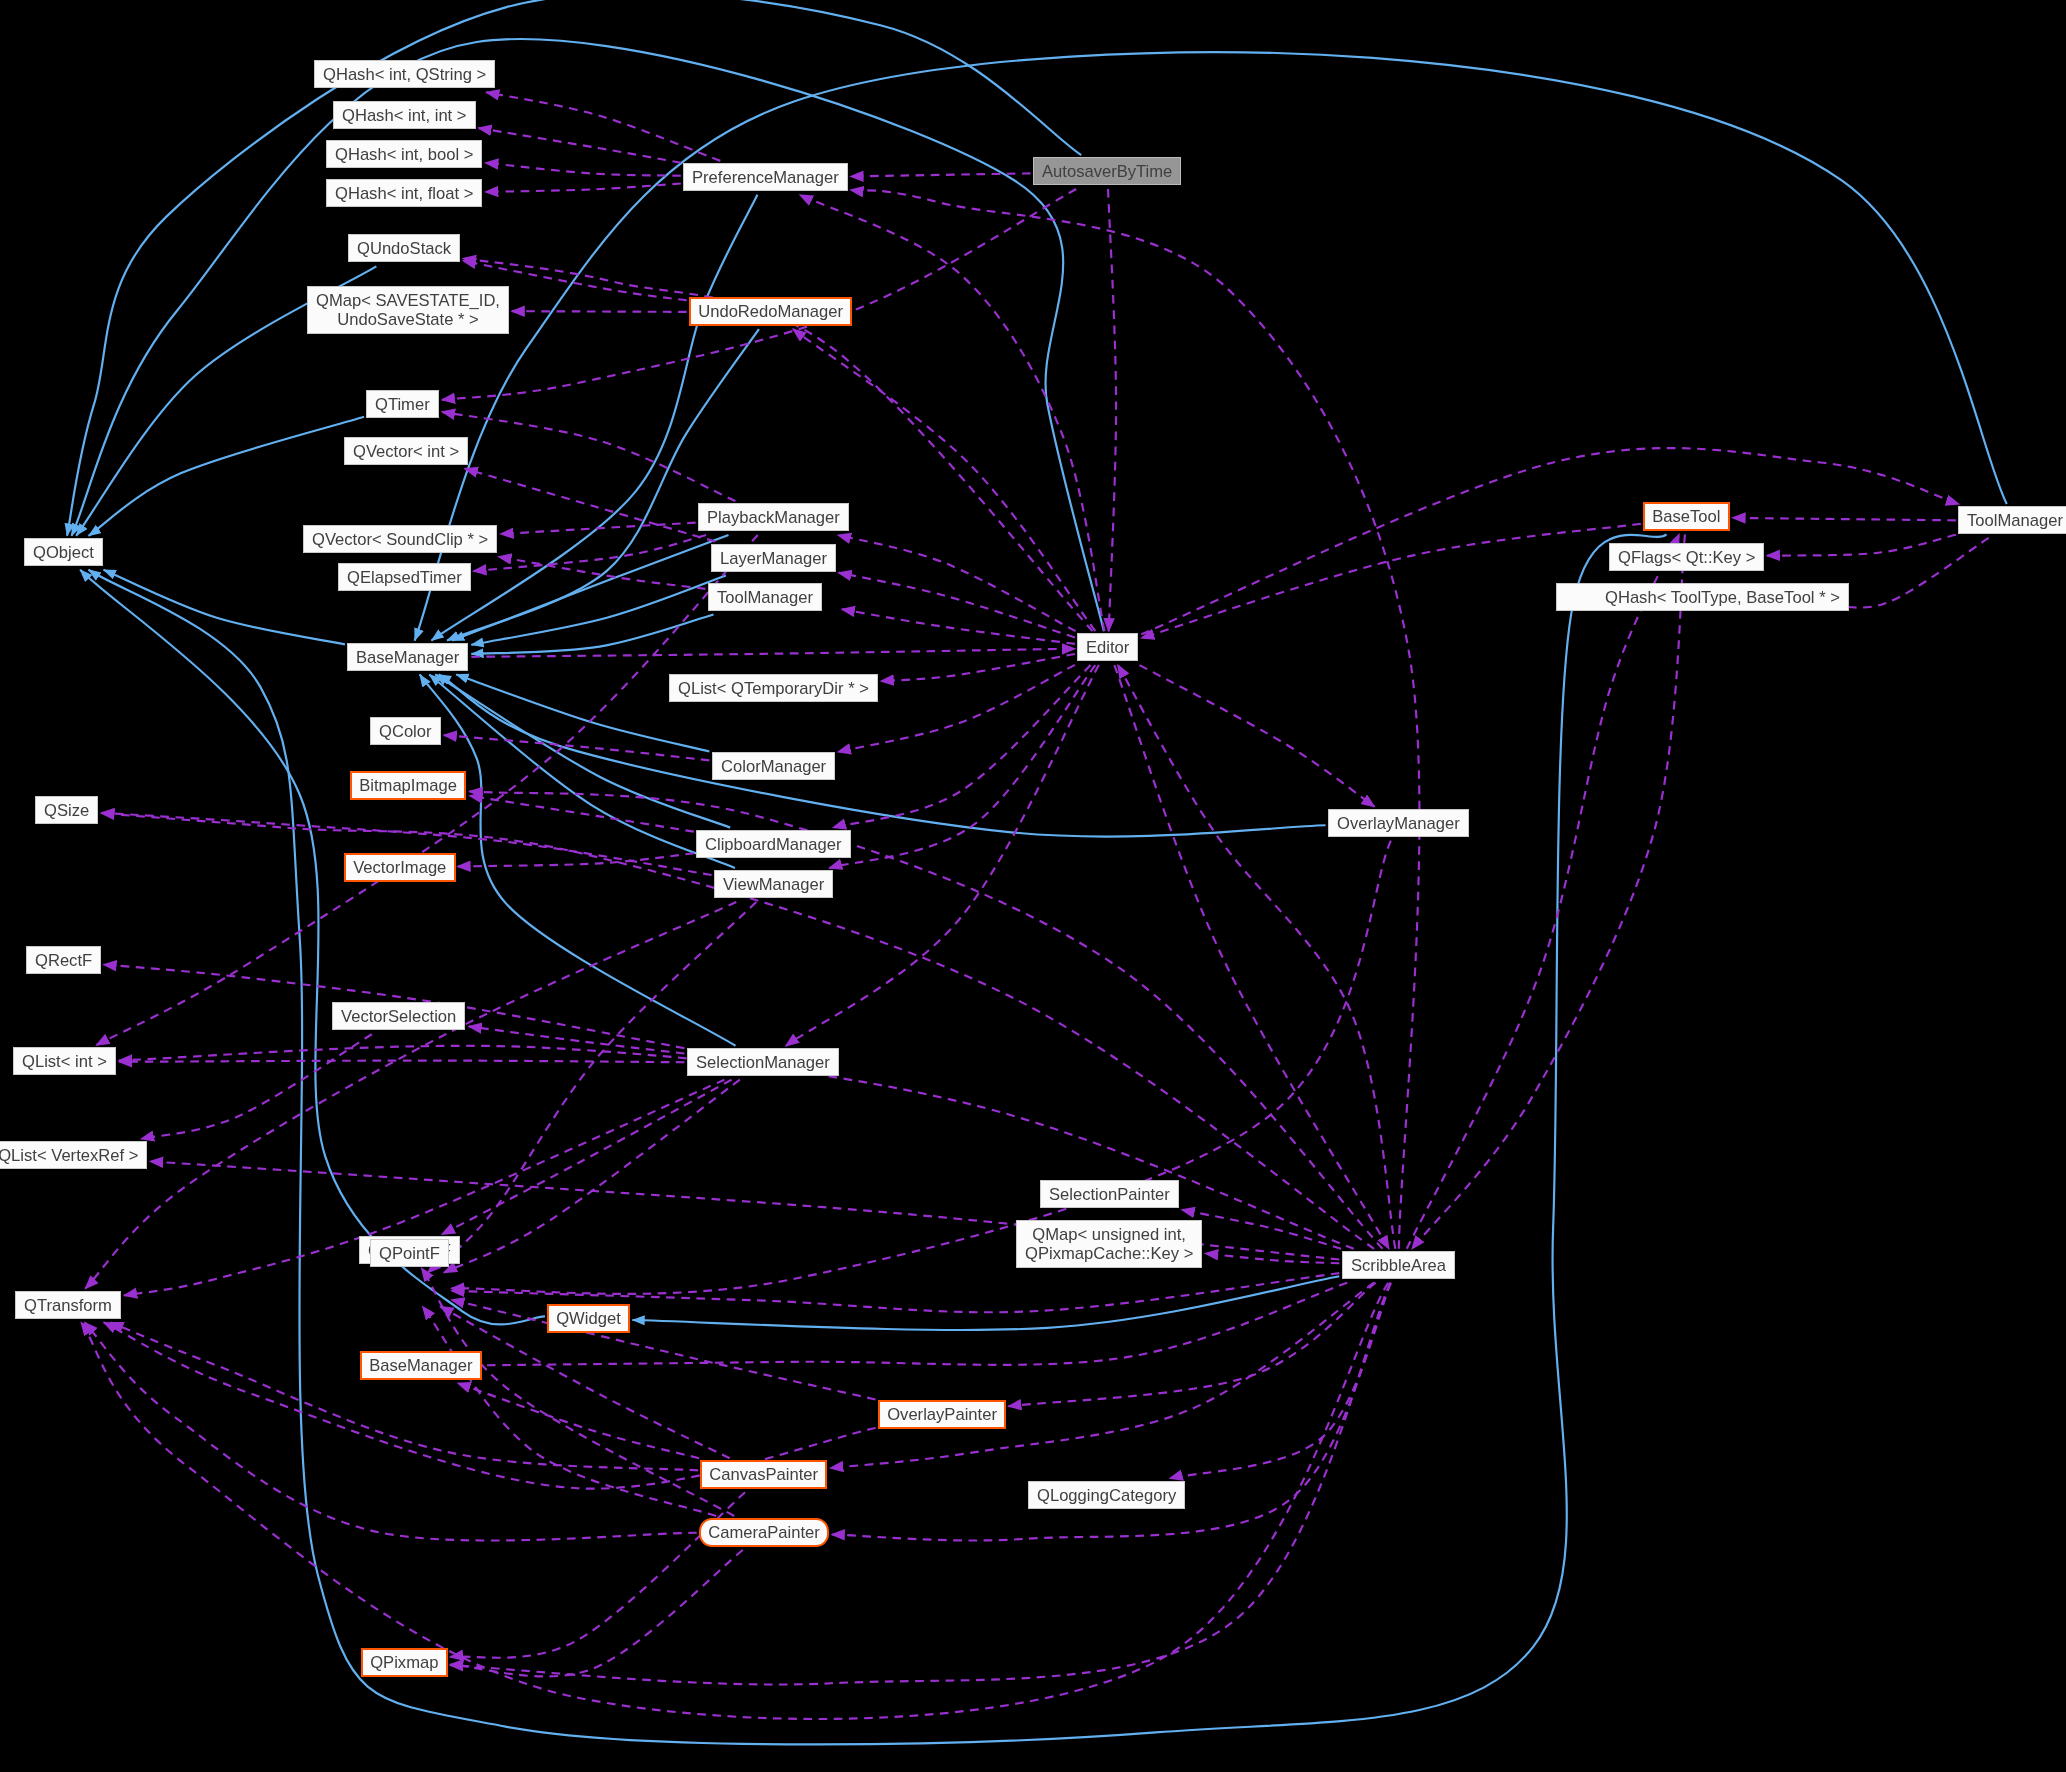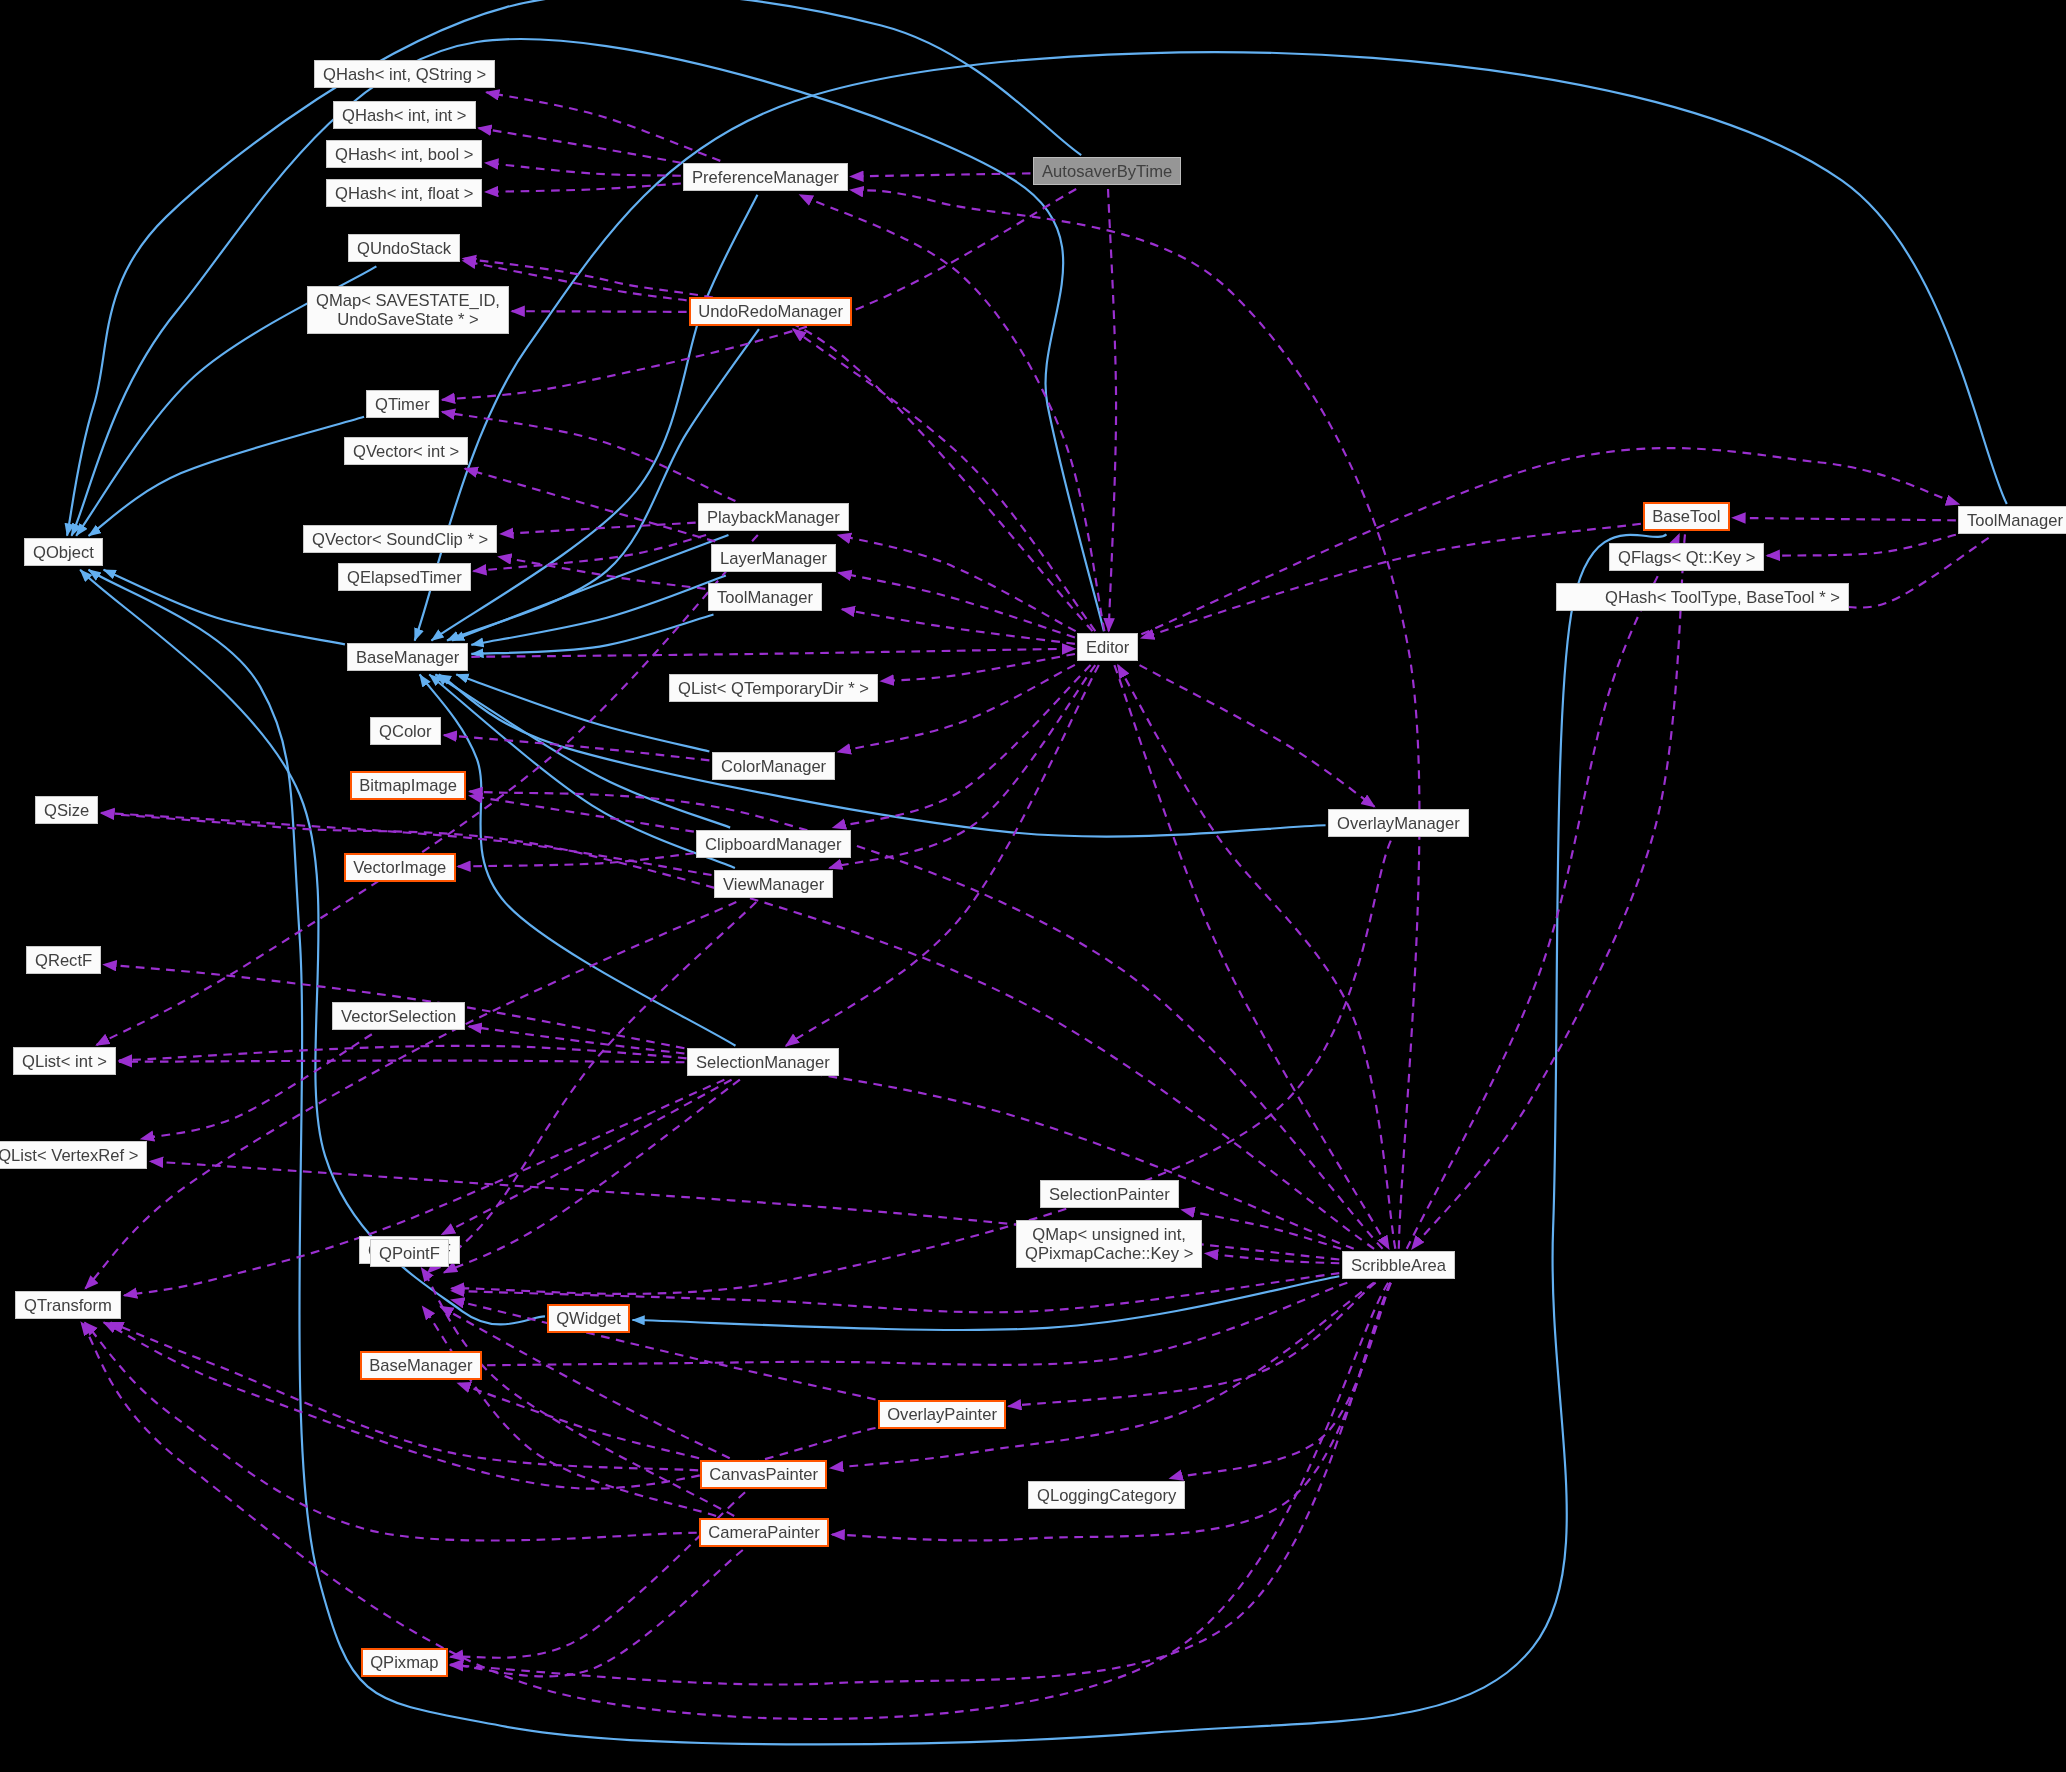--- a/index.html
+++ b/index.html
@@ -231,21 +231,21 @@
       </div>
       <div class="node " style="left: 714px; top: 870px;">
         <div>ViewManager</div>
       </div>
       <div class="node " style="left: 687px; top: 1048px;">
         <div>SelectionManager</div>
       </div>
       <div class="node special" style="left: 700px; top: 1460px;">
         <div>CanvasPainter</div>
       </div>
-      <div class="node special" style="left: 699px; top: 1518px;">
+      <div class="node special" style="left: 699px; top: 1518px; border-radius: 13px;">
         <div>CameraPainter</div>
       </div>
       <div class="node special" style="left: 878px; top: 1400px;">
         <div>OverlayPainter</div>
       </div>
       <div class="node main" style="left: 1033px; top: 157px;">
         <div>AutosaverByTime</div>
       </div>
       <div class="node " style="left: 1077px; top: 633px;">
         <div>Editor</div>

